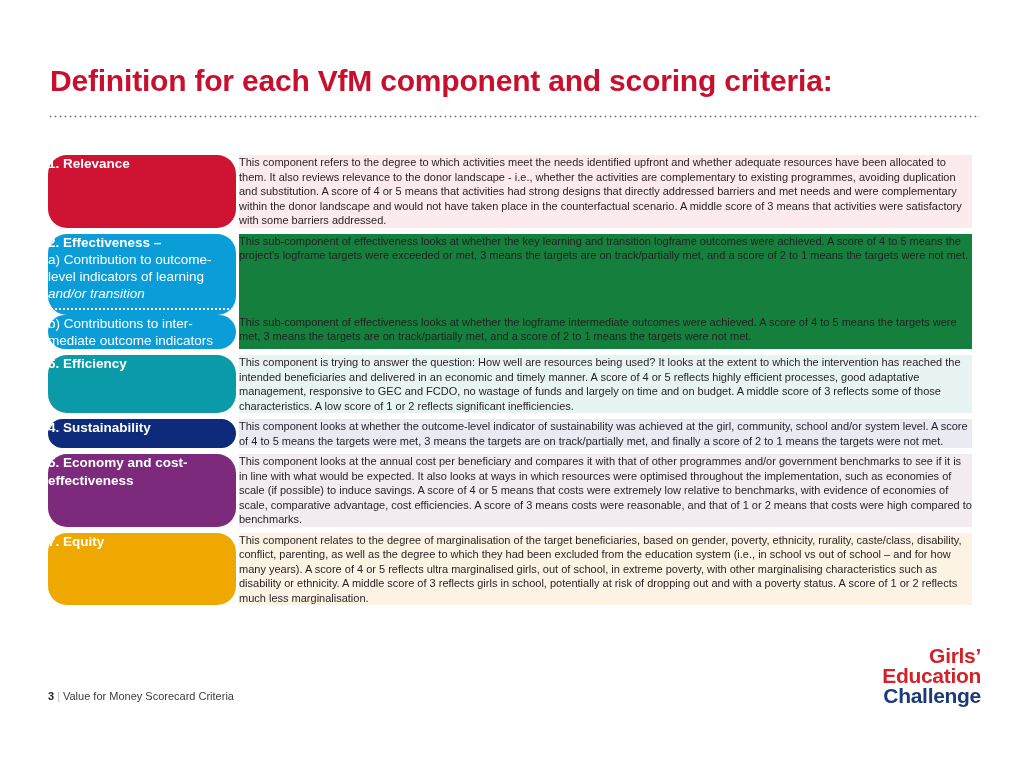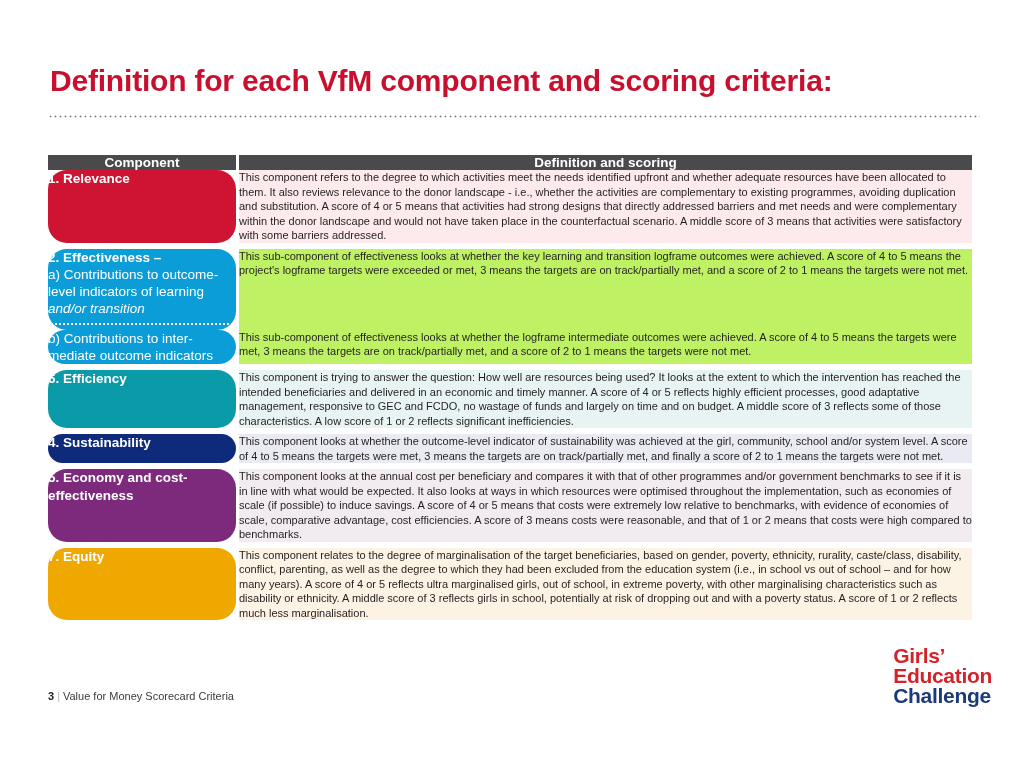--- a/index.html
+++ b/index.html
@@ -111,21 +111,21 @@
   
   .c-relevance      { background: #ce1432; }
   .c-effectiveness  { background: #0b9dd8; }
   .c-efficiency     { background: #0b9aa8; }
   .c-sustainability { background: #0d2b7a; }
   .c-economy        { background: #7d2a7d; }
   .c-equity         { background: #efa800; }
 
   
   .d-relevance      { background: #fceaed; }
-  .d-effectiveness  { background: #bef264; margin-top: 40px; }
+  .d-effectiveness  { background: #15803d; margin-top: 40px; }
   .d-efficiency     { background: #e8f3f4; }
   .d-sustainability { background: #e9eaf2; }
   .d-economy        { background: #f2ecf1; }
   .d-equity         { background: #fdf3e4; }
 
   
   .sub-divider {
     height: 0;
     border-top: 2px dotted #ffffff;
     margin: 5px 0 5px 0;
@@ -145,23 +145,23 @@
     font-weight: bold;
     color: #231f20;
   }
   .footer .bar {
     color: #b9b9b9;
     margin: 0 3px;
   }
 
   .logo {
     position: absolute;
-    right: 32px;
+    right: 43px;
     bottom: 14px;
-    text-align: left;
+    text-align: right;
     line-height: 0.96;
     font-family: "Liberation Sans", sans-serif;
     margin-left: 21px;
   }
   .logo div {
     font-size: 21px;
     font-weight: bold;
     letter-spacing: -0.3px;
   }
   .logo .l1, .logo .l2 { color: #d2232a; }
@@ -176,41 +176,36 @@
   <div class="title-rule"></div>
 
   <table class="table">
     <colgroup>
       <col style="width:188px">
       <col style="width:3px">
       <col style="width:733px">
     </colgroup>
     <tbody>
 
-      <tr>
-        <th class="hdr-cell">Component</th>
-        <th class="hdr-sep"></th>
-        <th class="hdr-cell">Definition and scoring</th>
-      </tr>
 
       <tr>
         <td class="comp-cell c-relevance">1. Relevance</td>
         <td class="gap-cell"></td>
         <td class="def-cell d-relevance">This component refers to the degree to which activities meet the needs identified upfront and whether adequate resources have been allocated to them. It also reviews relevance to the donor landscape - i.e., whether the activities are complementary to existing programmes, avoiding duplication and substitution.  A score of 4 or 5 means that activities had strong designs that directly addressed barriers and met needs and were complementary within the donor landscape and would not have taken place in the counterfactual scenario. A middle score of 3 means that activities were satisfactory with some barriers addressed.</td>
       </tr>
       <tr class="row-spacer">
           <td></td>
           <td></td>
           <td></td>
         </tr>
 
       <tr>
         <td class="comp-cell c-effectiveness eff-a" rowspan="1">
           <span>2. Effectiveness –</span>
-          <span class="sub">a) Contributions to outcome-</span>
+          <span class="sub">a) Contribution to outcome-</span>
           <span class="sub">level indicators of learning</span>
           <span class="sub ital">and/or transition</span>
           <div class="sub-divider"></div>
         </td>
         <td class="gap-cell"></td>
         <td class="def-cell d-effectiveness">This sub-component of effectiveness looks at whether the key learning and transition logframe outcomes were achieved. A score of 4 to 5 means the project's logframe targets were exceeded or met, 3 means the targets are on track/partially met, and a score of 2 to 1 means the targets were not met.</td>
       </tr>
       <tr>
         <td class="comp-cell c-effectiveness eff-b">
           <span class="sub">b) Contributions to inter-</span>

